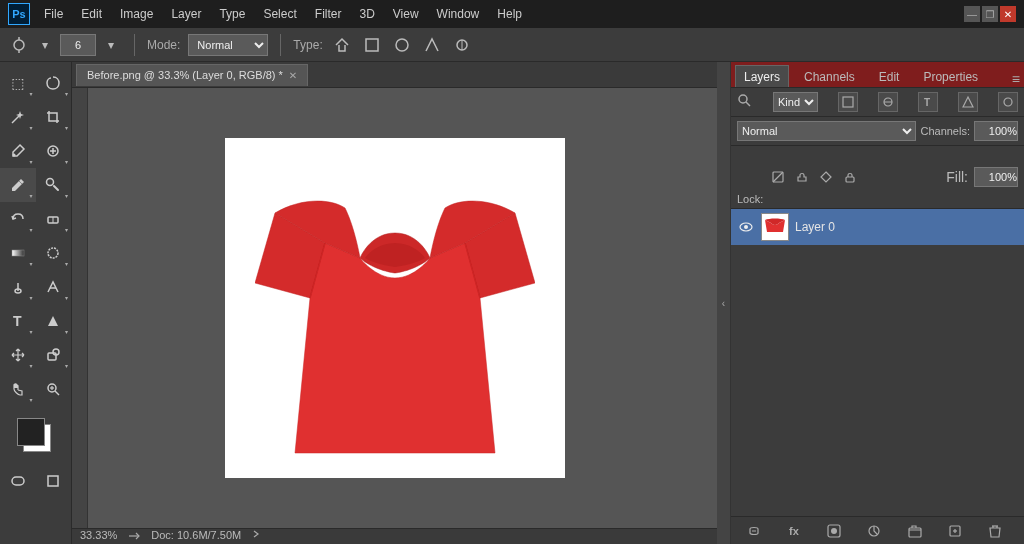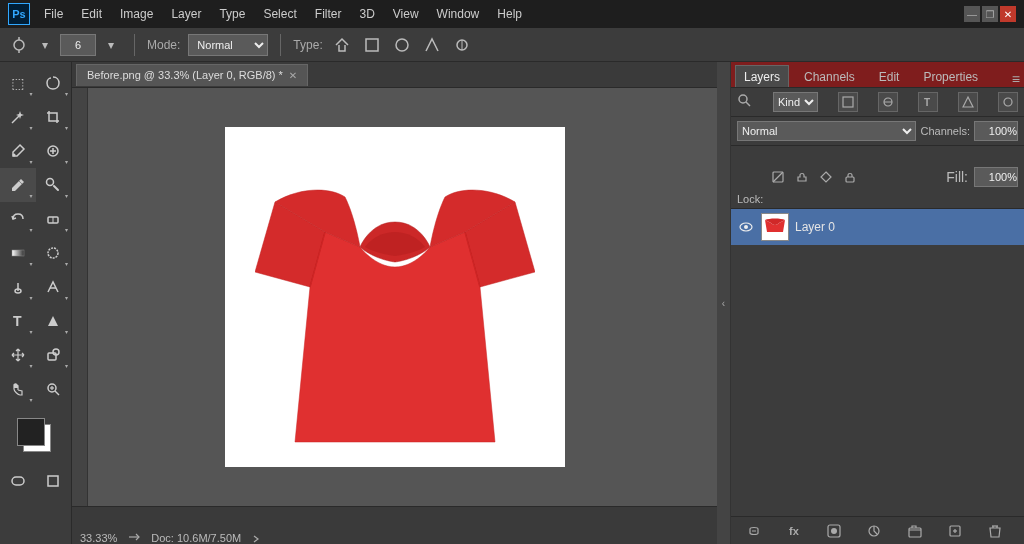--- a/index.html
+++ b/index.html
@@ -43,21 +43,21 @@
     #tabs-bar { display: flex; align-items: center; background: #3a3a3a; height: 26px; border-bottom: 1px solid #2a2a2a; padding-left: 4px; }
     .doc-tab { display: flex; align-items: center; background: #555; border: 1px solid #666; border-bottom: none; padding: 0 10px; height: 22px; color: #ddd; font-size: 11px; gap: 6px; cursor: pointer; }
     .doc-tab .close-x { color: #aaa; font-size: 10px; cursor: pointer; }
     #canvas-container { flex: 1; overflow: hidden; position: relative; background: #555; display: flex; align-items: center; justify-content: center; }
     #canvas-inner { position: relative; width: 500px; height: 390px; background: #555; display: flex; align-items: center; justify-content: center; }
     #canvas-white { width: 340px; height: 340px; background: white; display: flex; align-items: center; justify-content: center; overflow: hidden; }
 
     
     #tshirt-svg { width: 280px; height: 310px; }
 
-    #status-bar { height: 38px; background: #3a3a3a; border-top: 1px solid #2a2a2a; display: flex; align-items: flex-end; padding: 0 8px; gap: 10px; color: #bbb; font-size: 11px; }
+    #status-bar { height: 16px; background: #3a3a3a; border-top: 1px solid #2a2a2a; display: flex; align-items: flex-start; padding: 0 8px; gap: 10px; color: #bbb; font-size: 11px; }
     #panel-collapse-btn { width: 14px; background: #444; border-right: 1px solid #333; display: flex; align-items: center; justify-content: center; cursor: pointer; color: #aaa; font-size: 10px; }
     #right-inner { flex: 1; display: flex; flex-direction: column; }
     #panel-tabs { display: flex; background: #7f1d1d; border-bottom: 1px solid #2a2a2a; padding: 0 4px; height: 26px; align-items: flex-end; gap: 6px; }
     .panel-tab { padding: 2px 8px; font-size: 12px; cursor: pointer; color: #bbb; border: 1px solid transparent; border-bottom: none; height: 22px; display: flex; align-items: center; }
     .panel-tab.active { background: #4a4a4a; border-color: #666; color: #eee; }
     .panel-tab-options { margin-left: auto; color: #aaa; cursor: pointer; font-size: 14px; }
 
     #layers-panel { display: flex; flex-direction: column; flex: 1; }
     #layer-filter-row { display: flex; align-items: center; padding: 4px 6px; gap: 20px; background: #3c3c3c; border-bottom: 1px solid #2a2a2a; }
     #kind-label { font-size: 11px; color: #bbb; }

